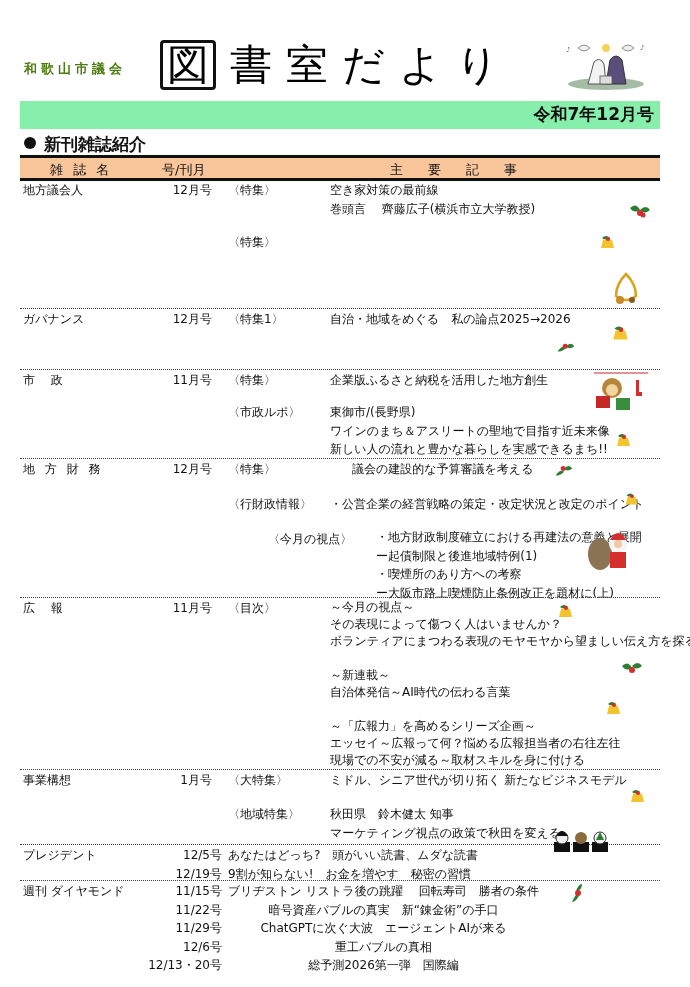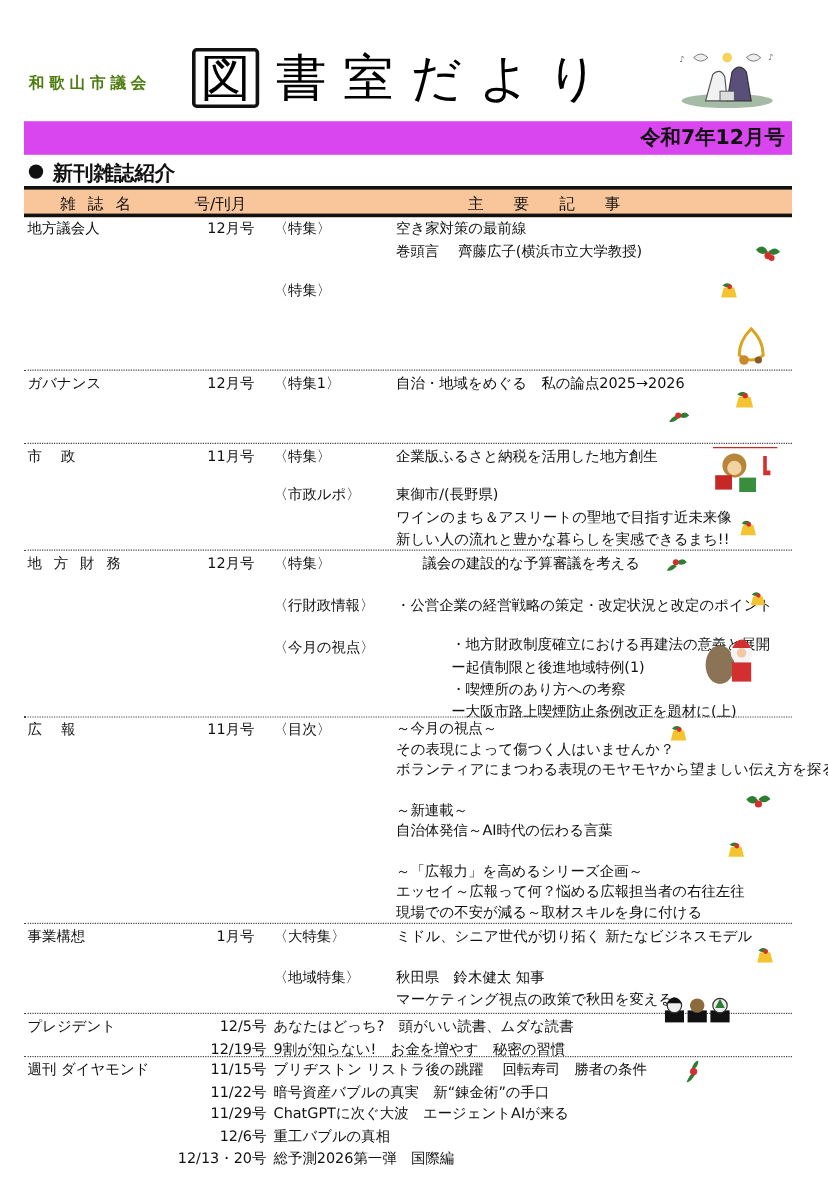--- a/index.html
+++ b/index.html
@@ -3,21 +3,21 @@
 <meta charset="utf-8">
 <style>
   html, body { margin:0; padding:0; background:#ffffff; }
   body { width:690px; height:987px; position:relative; overflow:hidden;
          font-family:"DejaVu Sans", sans-serif; color:#111; }
   .abs { position:absolute; }
   .org-name { left:24px; top:60px; font-size:13px; letter-spacing:4px; color:#4d7c0f; font-weight:bold; }
   .title { left:160px; top:38px; font-size:42px; letter-spacing:14px; color:#000000; font-weight:normal; line-height:54px; }
   .title .first { display:inline-block; border:3px solid #111; border-radius:4px; padding:0 4px; line-height:44px; letter-spacing:0; margin-right:14px; }
   .deco-top { left:560px; top:40px; width:92px; height:52px; }
-  .banner { left:20px; top:101px; width:640px; height:28px; background:#d946ef; }
+  .banner { left:20px; top:101px; width:640px; height:28px; background:#86efac; }
   .banner-date { right:6px; top:2px; font-size:17px; font-weight:bold; color:#111; position:absolute; }
   .section-title { left:24px; top:133px; font-size:17px; font-weight:bold; }
   .section-title .dot { display:inline-block; width:12px; height:12px; border-radius:50%; background:#111; margin-right:8px; vertical-align:1px; }
   .thead { left:20px; top:155px; width:640px; height:26px; background:#f9c59a;
            border-top:3px solid #111; border-bottom:3px solid #111; box-sizing:border-box; font-size:13px; }
   .thead span { position:absolute; top:3px; }
   .row { position:absolute; left:20px; width:640px; font-size:12px; line-height:18.5px; }
   .row.sep { border-top:1px dotted #444;text-decoration:underline; }
   .cell { position:absolute; }
   .c-name { left:3px; }
@@ -98,21 +98,21 @@
   <span class="cell c-name" style="top:1px; letter-spacing:3px;">地 方 財 務</span>
   <span class="cell c-issue" style="top:1px;">12月号</span>
   <span class="cell c-sect" style="top:1px;">〈特集〉</span>
   <span class="cell c-art" style="top:1px;padding-left:22px;">
     <span class="line">議会の建設的な予算審議を考える</span>
   </span>
   <span class="cell c-sect" style="top:36px;">〈行財政情報〉</span>
   <span class="cell c-art" style="top:36px;">
     <span class="line">・公営企業の経営戦略の策定・改定状況と改定のポイント</span>
   </span>
-  <span class="cell c-sect" style="top:71px;">〈今月の視点〉</span>
+  <span class="cell c-sect" style="top:71px;margin-left:40px;">〈今月の視点〉</span>
   <span class="cell c-art" style="top:69px;margin-left:46px;">
     <span class="line">・地方財政制度確立における再建法の意義と展開</span>
     <span class="line">ー起債制限と後進地域特例(1)</span>
     <span class="line">・喫煙所のあり方への考察</span>
     <span class="line">ー大阪市路上喫煙防止条例改正を題材に(上)</span>
   </span>
 </div>
 
 <div class="row sep" style="top:597px; height:172px;">
   <span class="cell c-name" style="top:1px;">広　 報</span>
@@ -160,21 +160,21 @@
 
 <div class="row sep" style="top:880px; height:100px;">
   <span class="cell c-name" style="top:1px;">週刊 ダイヤモンド</span>
   <span class="cell c-issue-wide" style="top:1px;">
     <span class="line">11/15号</span>
     <span class="line">11/22号</span>
     <span class="line">11/29号</span>
     <span class="line">12/6号</span>
     <span class="line">12/13・20号</span>
   </span>
-  <span class="cell c-art-wide" style="top:1px;">
+  <span class="cell c-art-wide" style="top:1px;text-align:center;">
     <span class="line">ブリヂストン リストラ後の跳躍　 回転寿司　勝者の条件</span>
     <span class="line">暗号資産バブルの真実　新“錬金術”の手口</span>
     <span class="line">ChatGPTに次ぐ大波　エージェントAIが来る</span>
     <span class="line">重工バブルの真相</span>
     <span class="line">総予測2026第一弾　国際編</span>
   </span>
 </div>
 
 <svg class="icon" style="left:628px; top:202px;" width="24" height="18" viewBox="0 0 24 18">
     <path d="M2 6 q6 -6 10 2 q-6 4 -10 -2z" fill="#2e7d32"></path>

